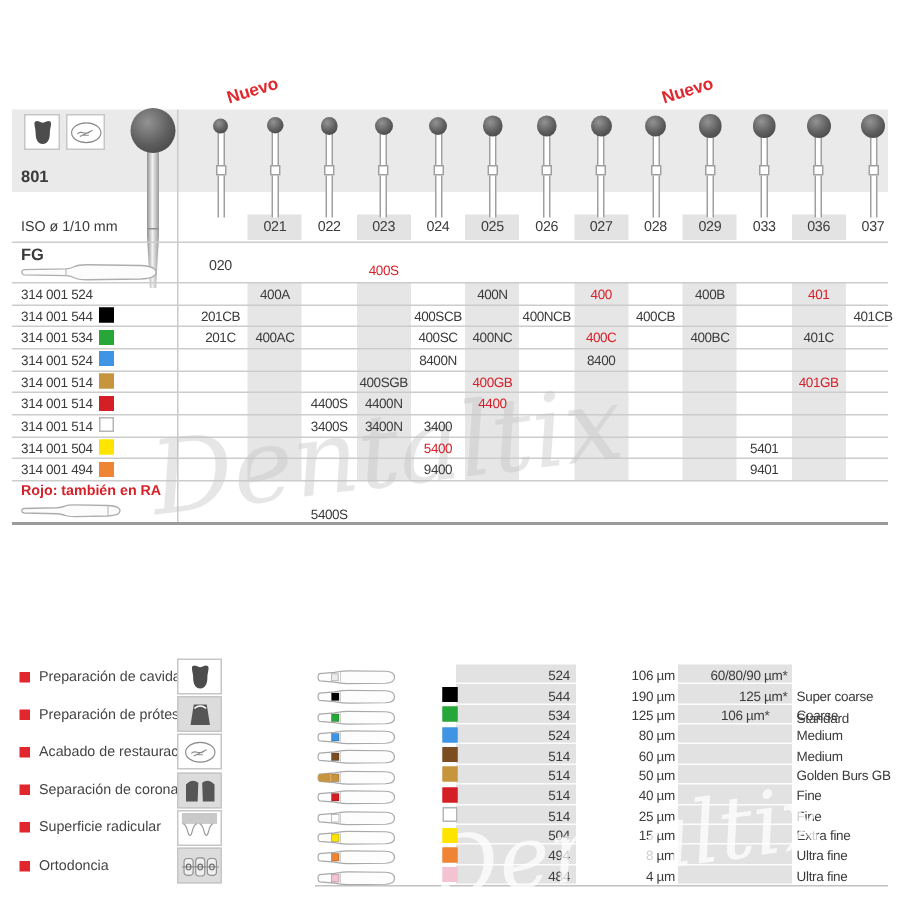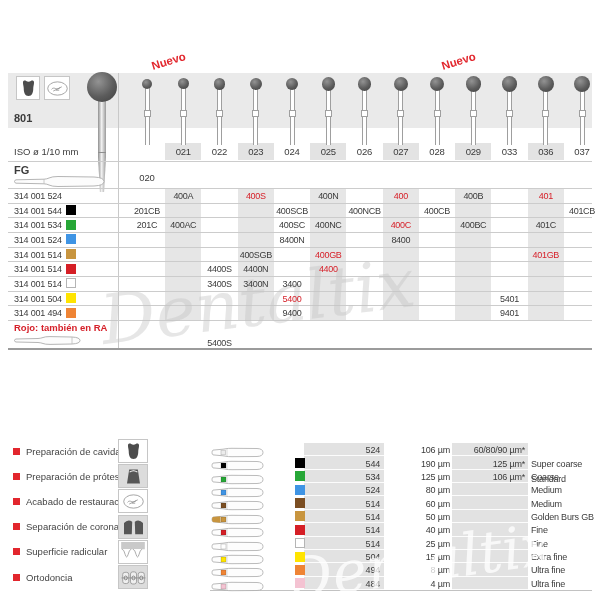--- a/index.html
+++ b/index.html
@@ -170,21 +170,21 @@
       <div class="hline" style="top:217.3px;"></div>
       <div class="hline" style="top:232.0px;"></div>
       <div class="hline" style="top:246.7px;"></div>
       <div class="hline" style="top:261.4px;"></div>
       <div class="hline" style="top:276.0px;"></div>
       <div class="hline" style="top:290.7px;"></div>
       <div class="hline" style="top:305.4px;"></div>
       <div class="hline" style="top:320.0px;"></div>
       <div class="ordercode" style="top:191.0px;">314 001 524</div>
       <div class="cell" style="left:160.3px;top:191.0px;">400A</div>
-      <div class="cell red" style="left:232.8px;top:191.0px;text-align:center;">400S</div>
+      <div class="cell red" style="left:232.8px;top:175px;text-align:center;">400S</div>
       <div class="cell" style="left:305.3px;top:191.0px;">400N</div>
       <div class="cell red" style="left:377.8px;top:191.0px;">400</div>
       <div class="cell" style="left:450.3px;top:191.0px;">400B</div>
       <div class="cell red" style="left:522.8px;top:191.0px;">401</div>
       <div class="ordercode" style="top:205.7px;">314 001 544</div>
       <div class="sq" style="left:66px;top:205.0px;background:#000000;border:1px solid #000000;"></div>
       <div class="cell" style="left:124.0px;top:205.7px;">201CB</div>
       <div class="cell" style="left:269.0px;top:205.7px;">400SCB</div>
       <div class="cell" style="left:341.5px;top:205.7px;">400NCB</div>
       <div class="cell" style="left:414.0px;top:205.7px;">400CB</div>
@@ -305,21 +305,21 @@
       <div class="grit-txt" style="left:531px;top:458.6px;">Super coarse</div>
       <div class="grit-row" style="top:469.7px;height:13.36px;"></div>
       <div class="abs" style="left:211px;top:470.7px;z-index:4;"><svg width="56" height="11" viewBox="0 0 56 11">
           <path d="M2 3.1 Q1 3.5 1 5.5 Q1 7.5 2 7.9 L12 8.8 L15 9.3 Q17 9.7 21 9.7 L46 9.5 Q52 9.3 52 5.5 Q52 1.7 46 1.5 L21 1.3 Q17 1.3 15 1.7 L12 2.2 Z" fill="#fdfdfd" stroke="#a9a9a9" stroke-width="0.8"></path>
           <rect x="10" y="3" width="5" height="5" fill="#27a737" stroke="rgba(0,0,0,0.25)" stroke-width="0.6"></rect>
           <line x1="16" y1="1.6" x2="16" y2="9.4" stroke="#c9c9c9" stroke-width="0.6"></line>
         </svg></div>
       <div class="sq" style="left:295px;top:471.3px;background:#27a737;border:1px solid #27a737;"></div>
       <div class="grit-txt right" style="left:304px;top:471.9px;width:76px;">534</div>
       <div class="grit-txt right" style="left:386px;top:471.9px;width:64px;">125 µm</div>
-      <div class="grit-txt right" style="left:452px;top:471.9px;width:73px;">106 µm*</div>
+      <div class="grit-txt right" style="left:440px;top:471.9px;width:73px;">106 µm*</div>
       <div class="grit-txt" style="left:531px;top:471.9px;">Coarse</div>
       <div class="grit-row" style="top:483.1px;height:13.36px;"></div>
       <div class="abs" style="left:211px;top:484.1px;z-index:4;"><svg width="56" height="11" viewBox="0 0 56 11">
           <path d="M2 3.1 Q1 3.5 1 5.5 Q1 7.5 2 7.9 L12 8.8 L15 9.3 Q17 9.7 21 9.7 L46 9.5 Q52 9.3 52 5.5 Q52 1.7 46 1.5 L21 1.3 Q17 1.3 15 1.7 L12 2.2 Z" fill="#fdfdfd" stroke="#a9a9a9" stroke-width="0.8"></path>
           <rect x="10" y="3" width="5" height="5" fill="#3f94e4" stroke="rgba(0,0,0,0.25)" stroke-width="0.6"></rect>
           <line x1="16" y1="1.6" x2="16" y2="9.4" stroke="#c9c9c9" stroke-width="0.6"></line>
         </svg></div>
       <div class="sq" style="left:295px;top:484.7px;background:#3f94e4;border:1px solid #3f94e4;"></div>
       <div class="grit-txt right" style="left:304px;top:485.3px;width:76px;">524</div>
       <div class="grit-txt right" style="left:386px;top:485.3px;width:64px;">80 µm</div>

